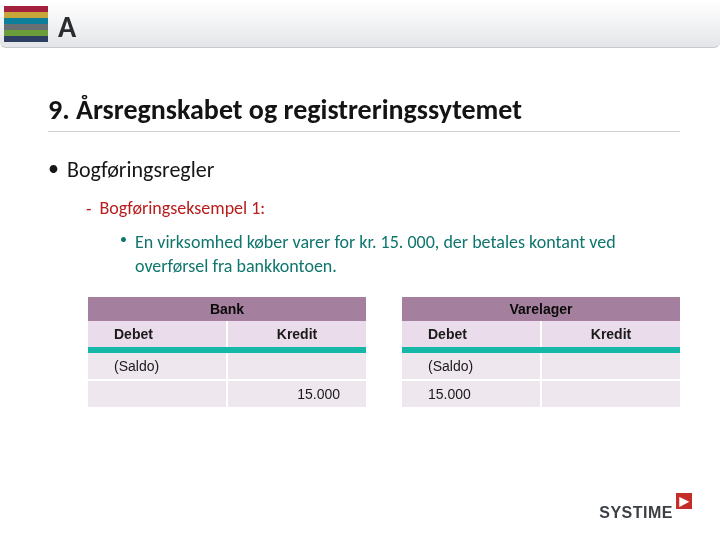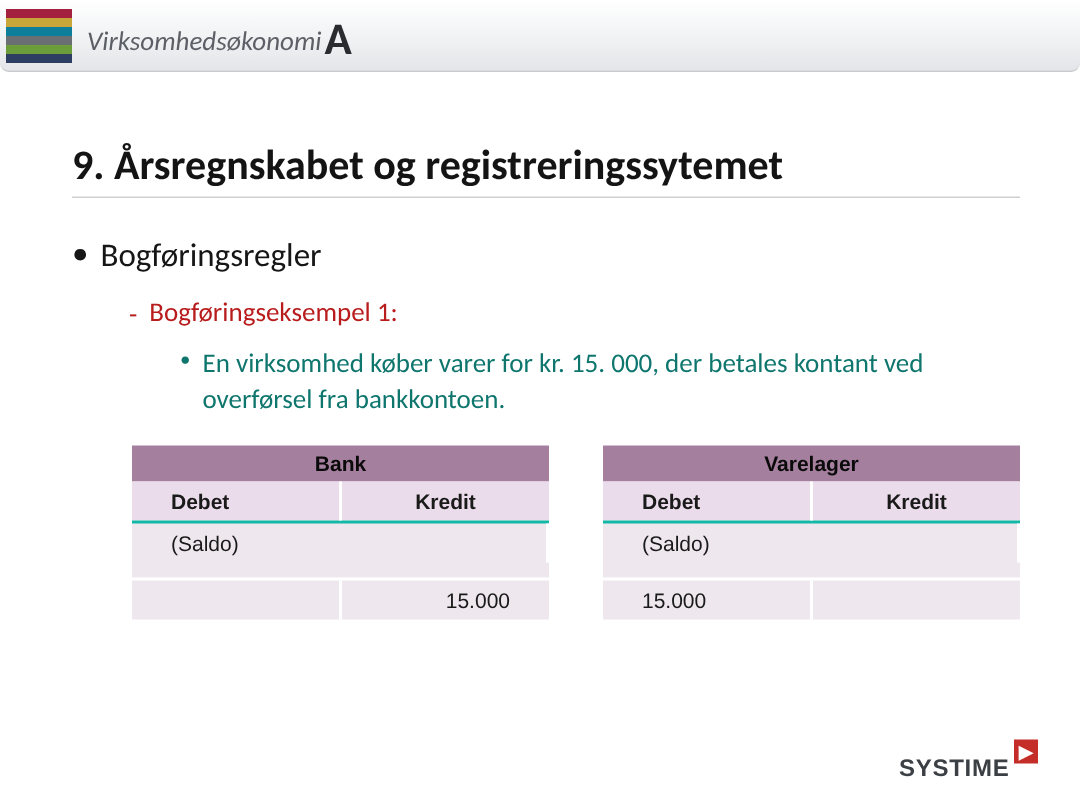--- a/index.html
+++ b/index.html
@@ -153,21 +153,21 @@
     }
     .t-cell {
       flex: 1;
       padding: 5px 26px;
       border-right: 2px solid #ffffff;
     }
     .t-cell:last-child { border-right: none; }
     .t-sub .t-cell { text-align: left; }
     .t-sub .t-cell + .t-cell { text-align: center; }
     .t-row + .t-row { border-top: 2px solid #ffffff; }
-    .t-sub + .t-row { border-top: 2px solid #14b8a6; flex-direction: column; }
+    .t-sub + .t-row { border-top: 6px solid #14b8a6; }
     .r { text-align: right; }
     .footer-logo {
       position: absolute;
       right: 28px;
       bottom: 18px;
       display: flex;
       align-items: center;
       font-family: Arial, sans-serif;
     }
     .footer-logo .txt {
@@ -198,21 +198,20 @@
   <div class="header-bar">
     <div class="logo-stripes">
       <div class="s1"></div>
         <div class="s2"></div>
         <div class="s3"></div>
       <div class="s4"></div>
         <div class="s5"></div>
         <div class="s6"></div>
     </div>
     <div class="brand">
-      <span class="brand-text">Virksomhedsøkonomi</span>
       <span class="brand-a">A</span>
     </div>
   </div>
 
   <div class="content">
     <h1 class="title">9. Årsregnskabet og registreringssytemet</h1>
 
     <ul class="bullet-list">
       <li>
         <span>Bogføringsregler</span>

